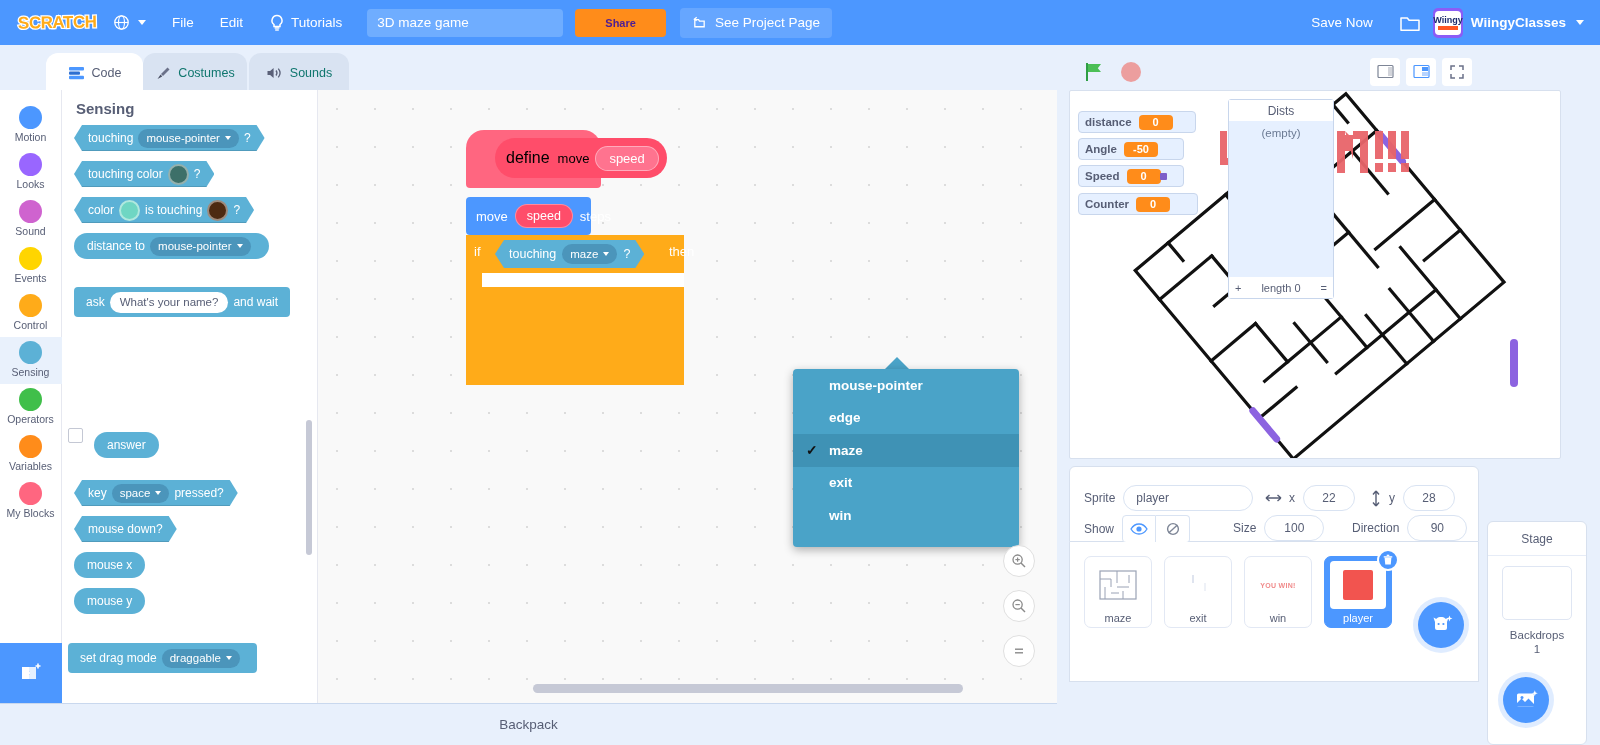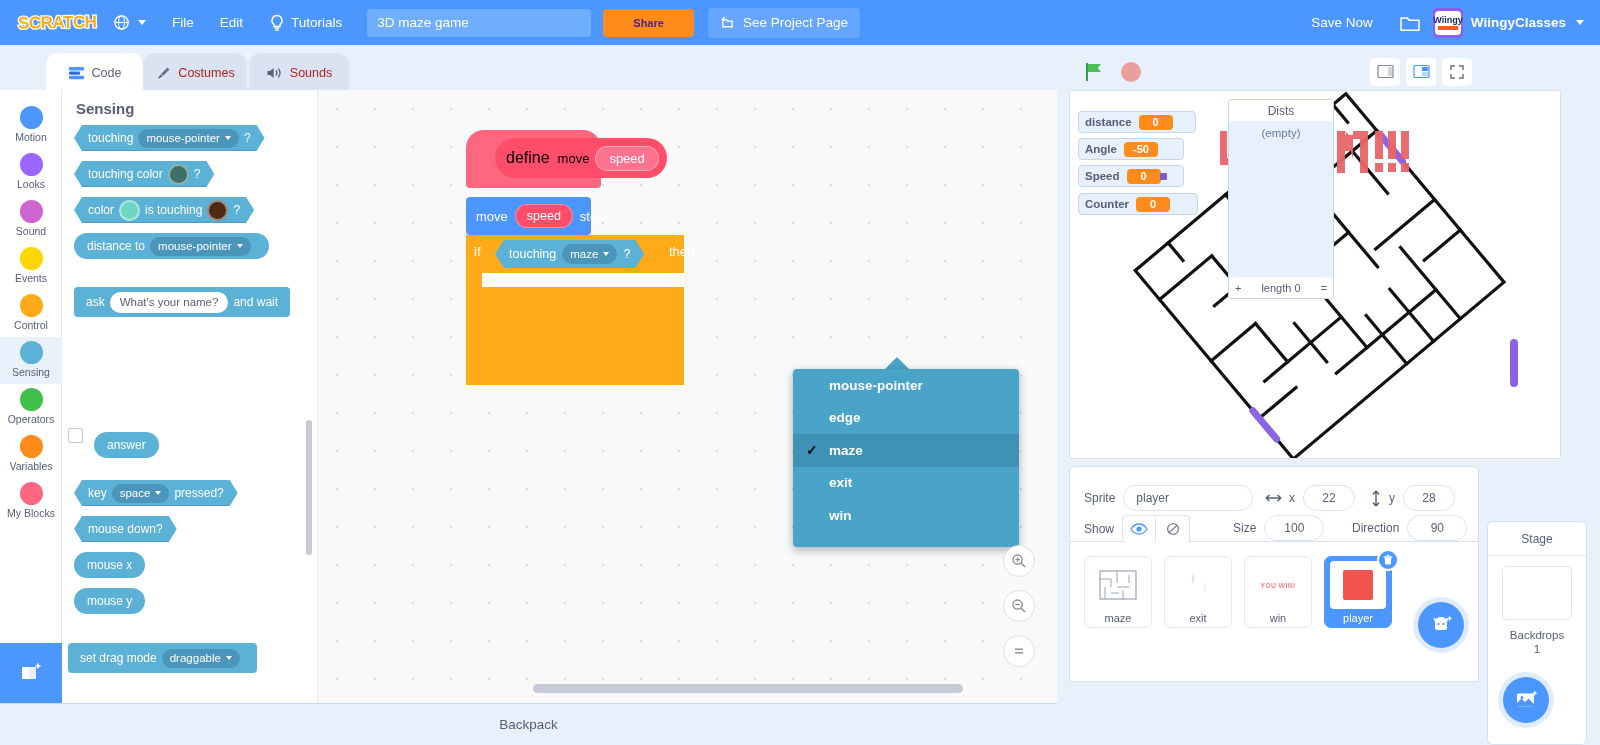--- a/index.html
+++ b/index.html
@@ -32,21 +32,21 @@
   .mb-item {
     height:45px; display:flex; align-items:center; gap:6px;
     padding:0 13px; cursor:pointer; font-size:13.5px; color:#fff;
   }
   .globe { width:17px; height:17px; }
   .caret-white {
     width:0;height:0;border-left:4px solid transparent;border-right:4px solid transparent;
     border-top:5px solid #fff; margin-left:2px;
   }
   .title-input {
-    width:224px; height:28px; margin-left:12px; border-radius:4px;
+    width:196px; height:28px; margin-left:12px; border-radius:4px;
     background:#6fadff; border:none; color:#fff; font-size:13.5px;
     padding:0 10px; font-family:"Liberation Sans", sans-serif;
   }
   .title-input::placeholder { color:#eaf2ff; }
   .share-btn {
     margin-left:12px; height:28px; padding:0 30px; border-radius:4px;
     background:#ff8c1a; color:#4c1d95; font-size:11px; font-weight:bold;
     display:flex; align-items:center; cursor:pointer; border:none;
     font-family:"Liberation Sans", sans-serif;
   }
@@ -70,34 +70,34 @@
   
   .tabsbar {
     position:absolute; left:0; top:45px; width:1057px; height:45px;
     background:#e8f0fc;
     margin-left:38px;
   }
   .tab {
     position:absolute; top:8px; height:40px; width:97px;
     border-radius:12px 12px 0 0; background:#d9e3f2;
     display:flex; align-items:center; justify-content:center; gap:7px;
-    font-size:12.5px; color:#b91c1c; cursor:pointer;
+    font-size:12.5px; color:#0f766e; cursor:pointer;
   }
   .tab.active { background:#fff; color:#575e75; }
   .tab.w-costumes { width:104px; }
   .tab.w-sounds { width:100px; }
 
   
   .blocks-wrap {
     position:absolute; left:0; top:90px; width:1057px; height:613px;
     background:#fff; display:flex;
   }
   .cat-rail {
     width:62px; height:613px; background:#fff; border-right:1px solid #e6e8f0;
-    padding-top:12px; display:flex; flex-direction:column; align-items:flex-start;
+    padding-top:12px; display:flex; flex-direction:column; align-items:center;
     position:relative;
   }
   .cat {
     width:62px; padding:4px 0 6px 0; display:flex; flex-direction:column;
     align-items:center; cursor:pointer;
   }
   .cat.selected { background:#e9f1fc; }
   .cat-dot { width:23px; height:23px; border-radius:50%; margin-bottom:2px; }
   .cat-label { font-size:10.5px; color:#575e75; }
   .addext {

